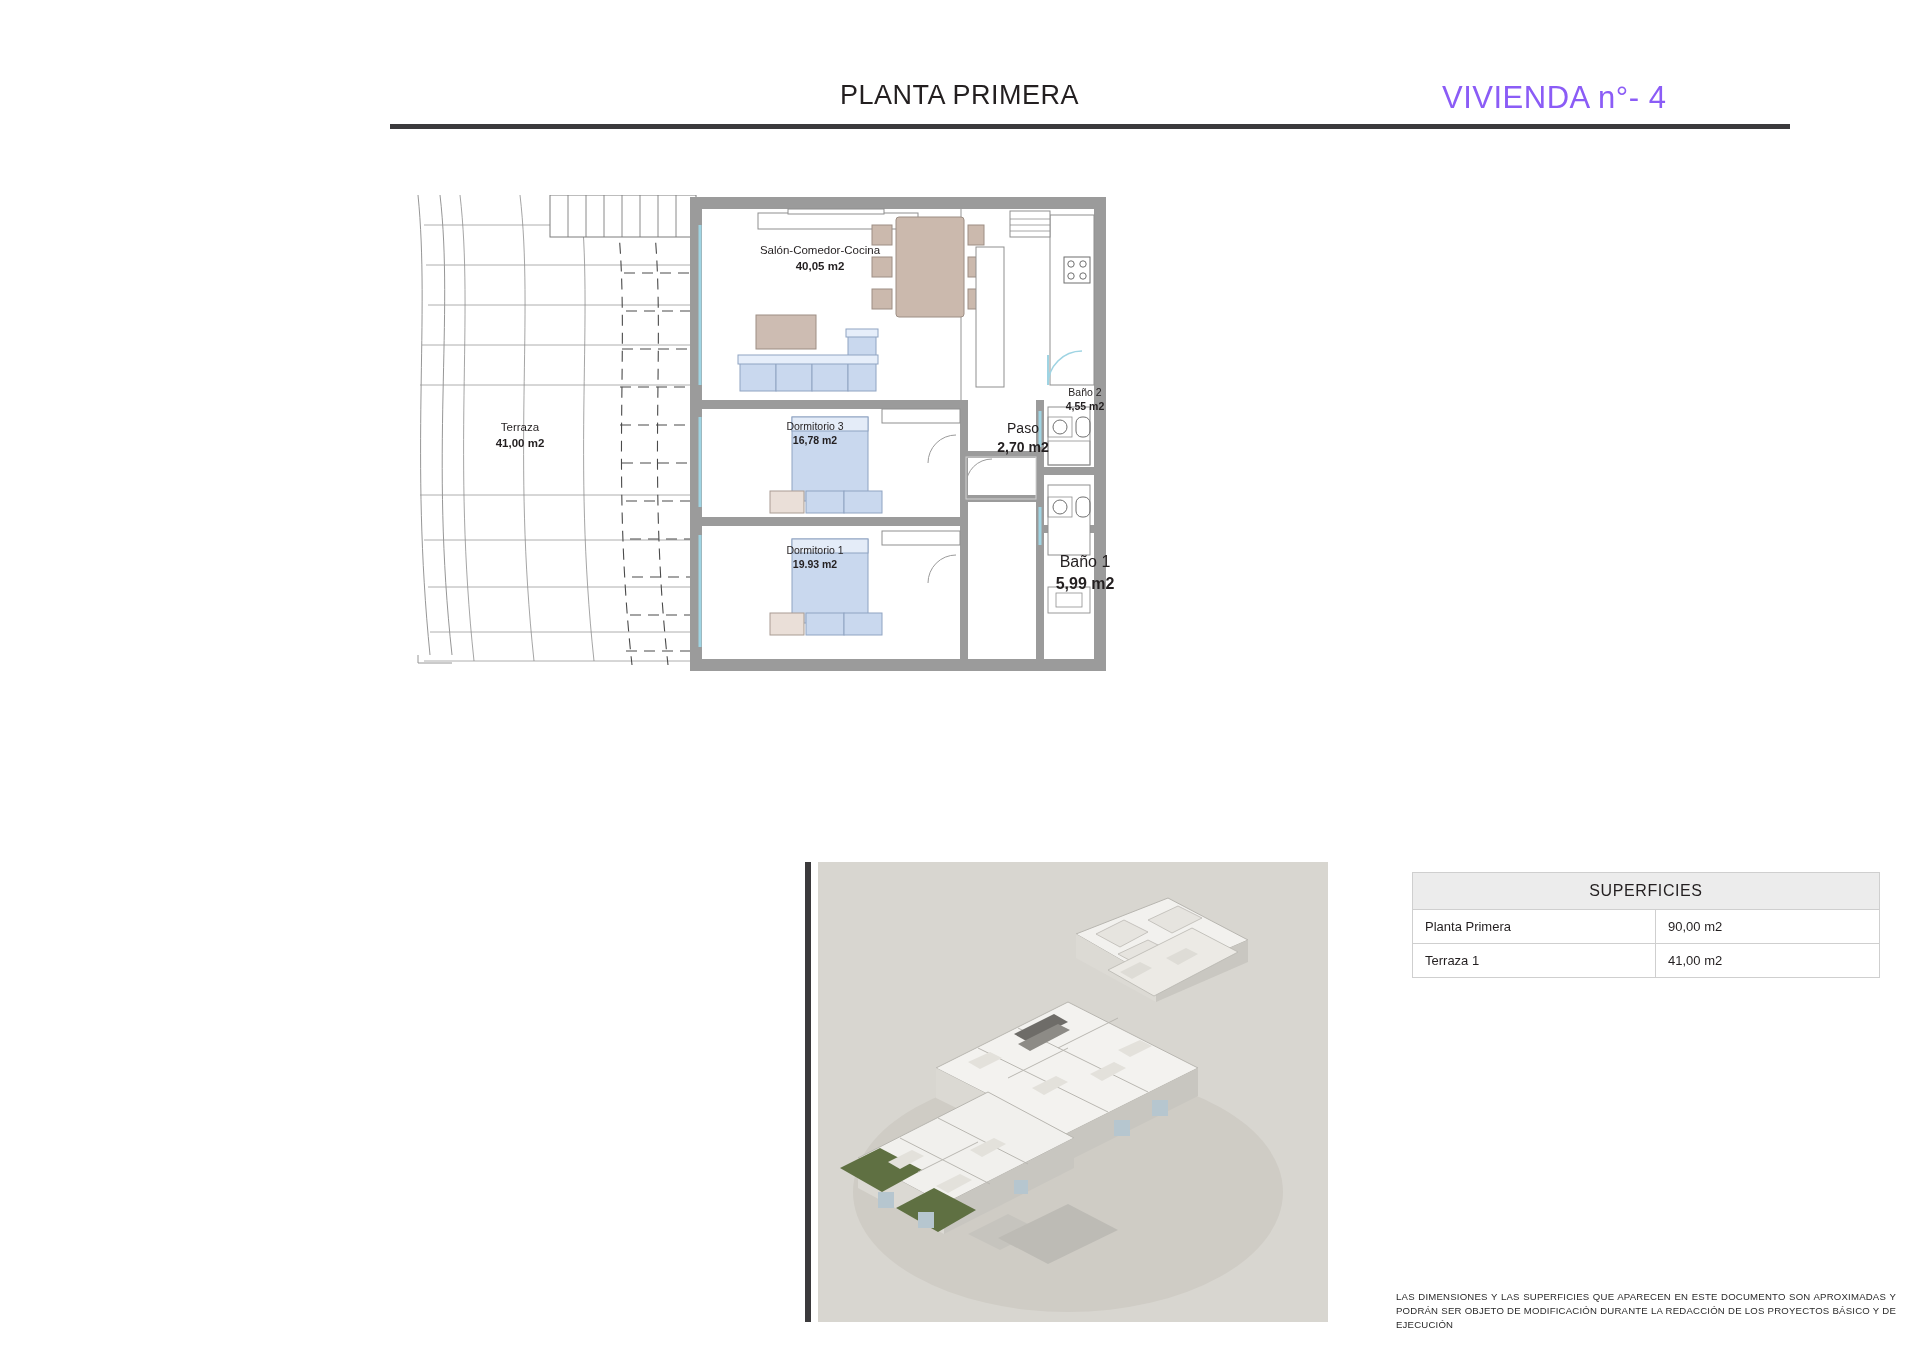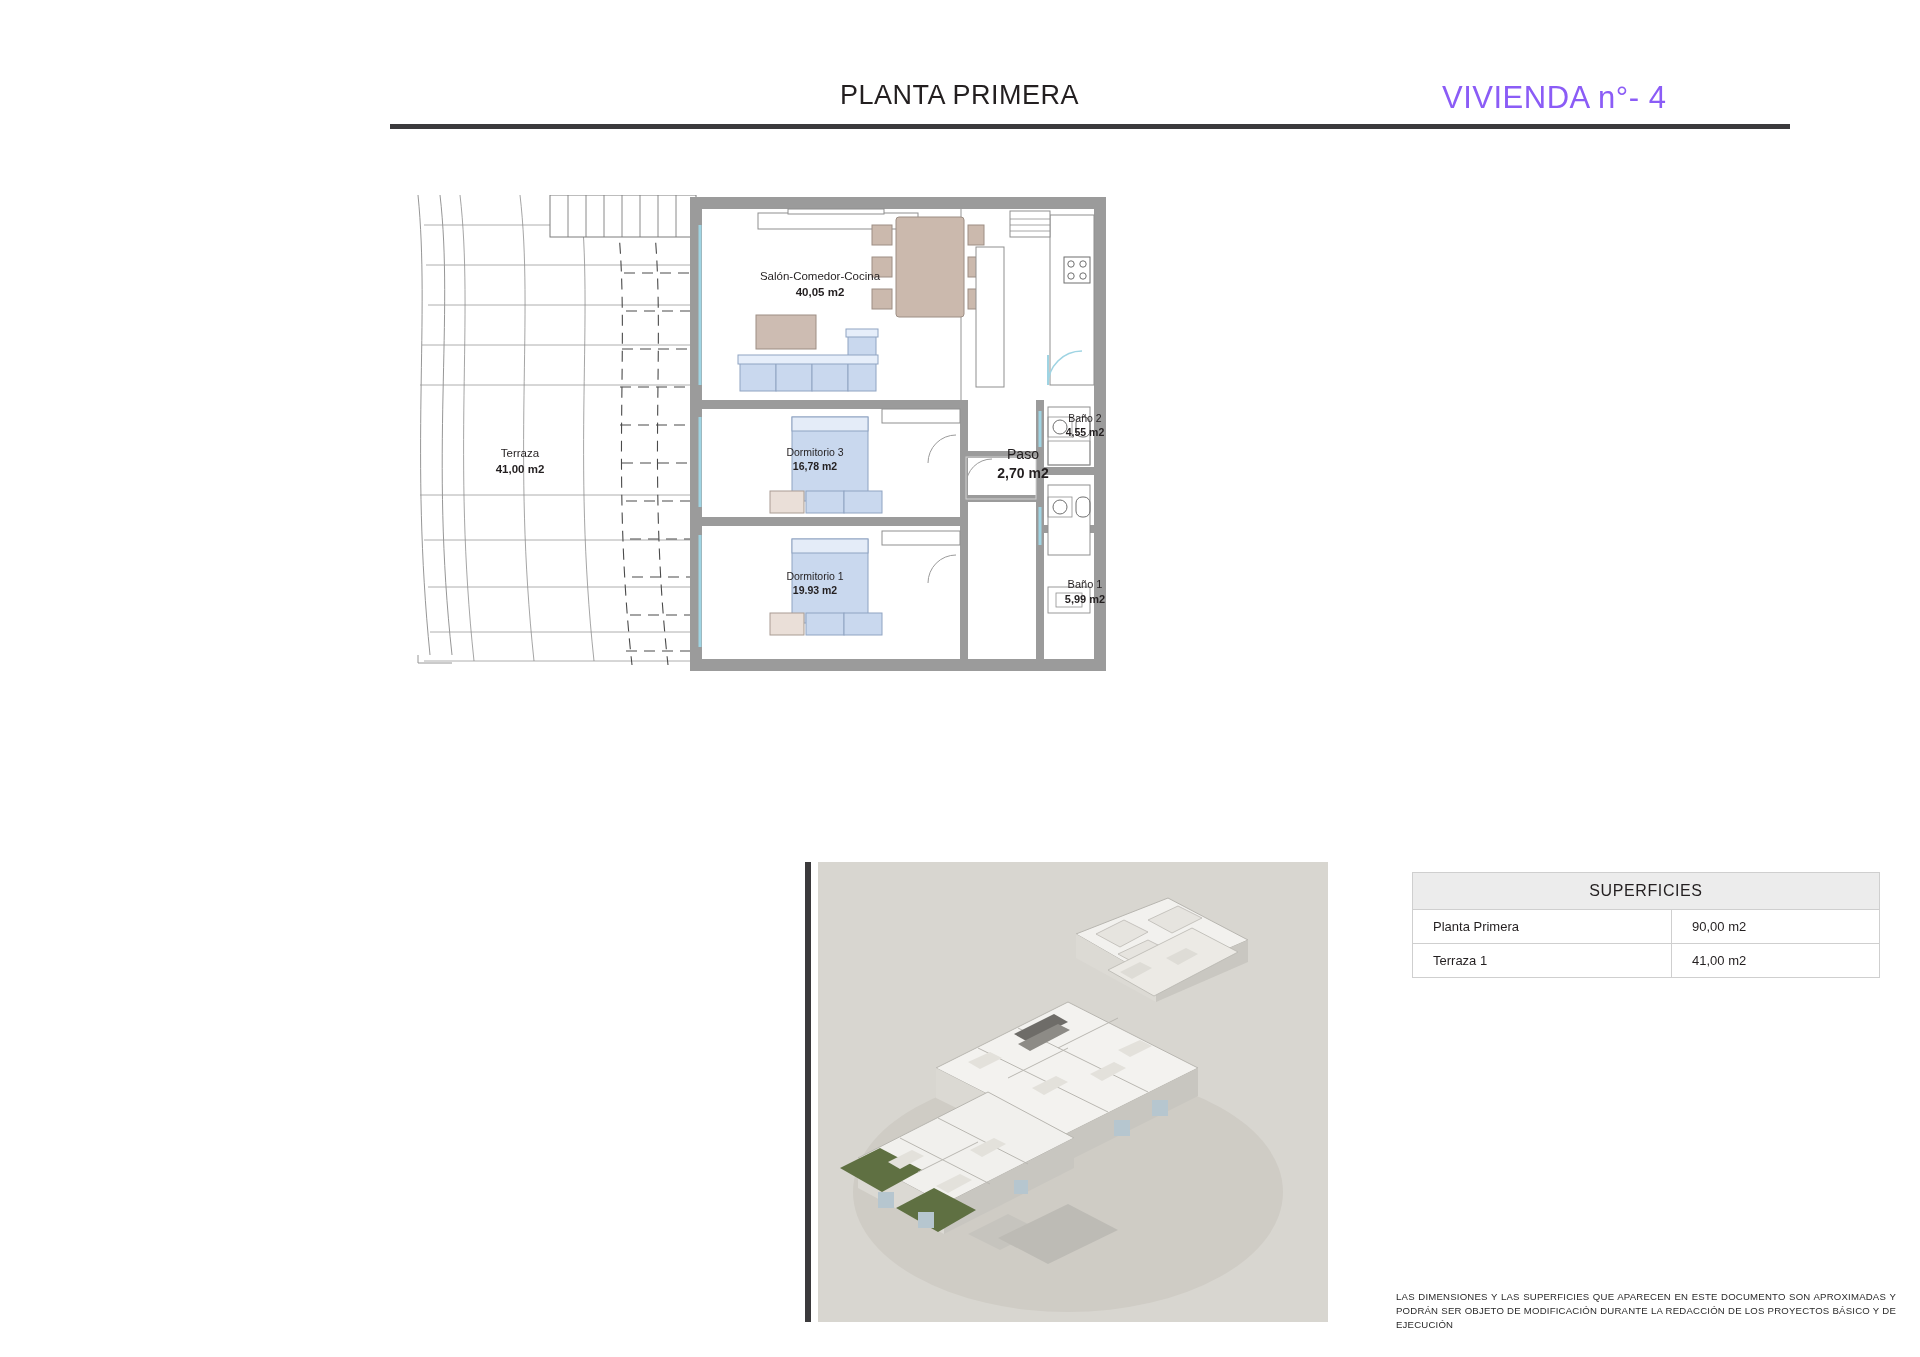--- a/index.html
+++ b/index.html
@@ -65,32 +65,31 @@
   }
   .plan svg { display: block; }
 
   .planlabel {
     position: absolute;
     font-size: 11.5px;
     color: #231f20;
     text-align: center;
     line-height: 1.35;
     white-space: nowrap;
-    margin-top: 26px;
   }
   .planlabel .l2 { display: block; font-weight: bold; }
 
   
   .lab-terraza      { left: 55px;  top: 225px; width: 130px; }
   .lab-salon        { left: 310px; top: 48px;  width: 220px; }
   .lab-dorm2        { left: 345px; top: 224px; width: 140px; font-size: 10.5px;}
   .lab-dorm1        { left: 345px; top: 348px; width: 140px; font-size: 10.5px;}
   .lab-paso         { left: 578px; top: 224px; width: 90px;  font-size: 14px; text-align: center;}
   .lab-bano2        { left: 640px; top: 190px; width: 90px;  font-size: 10.5px;}
-  .lab-bano1        { left: 640px; top: 356px; width: 90px;  font-size: 11px;}
+  .lab-bano1        { left: 640px; top: 356px; width: 90px;  font-size: 16px;}
 
   
   .render-wrap {
     position: absolute;
     left: 818px;
     top: 862px;
     width: 510px;
     height: 460px;
     background: #d7d5cf;
     overflow: hidden;
@@ -109,21 +108,21 @@
     position: absolute;
     left: 1412px;
     top: 872px;
     width: 468px;
     border: 1px solid #b9b9b9;
     border-collapse: collapse;
     font-size: 13px;
   }
   .surf-table td, .surf-table th {
     border: 1px solid #cfcfcf;
-    padding: 9px 20px;
+    padding: 9px 12px;
     font-weight: normal;
   }
   .surf-head {
     background: #ececec;
     text-align: center;
     font-size: 16px;
     letter-spacing: 0.6px;
     padding: 11px 0;
   }
   .surf-name { width: 218px; }

